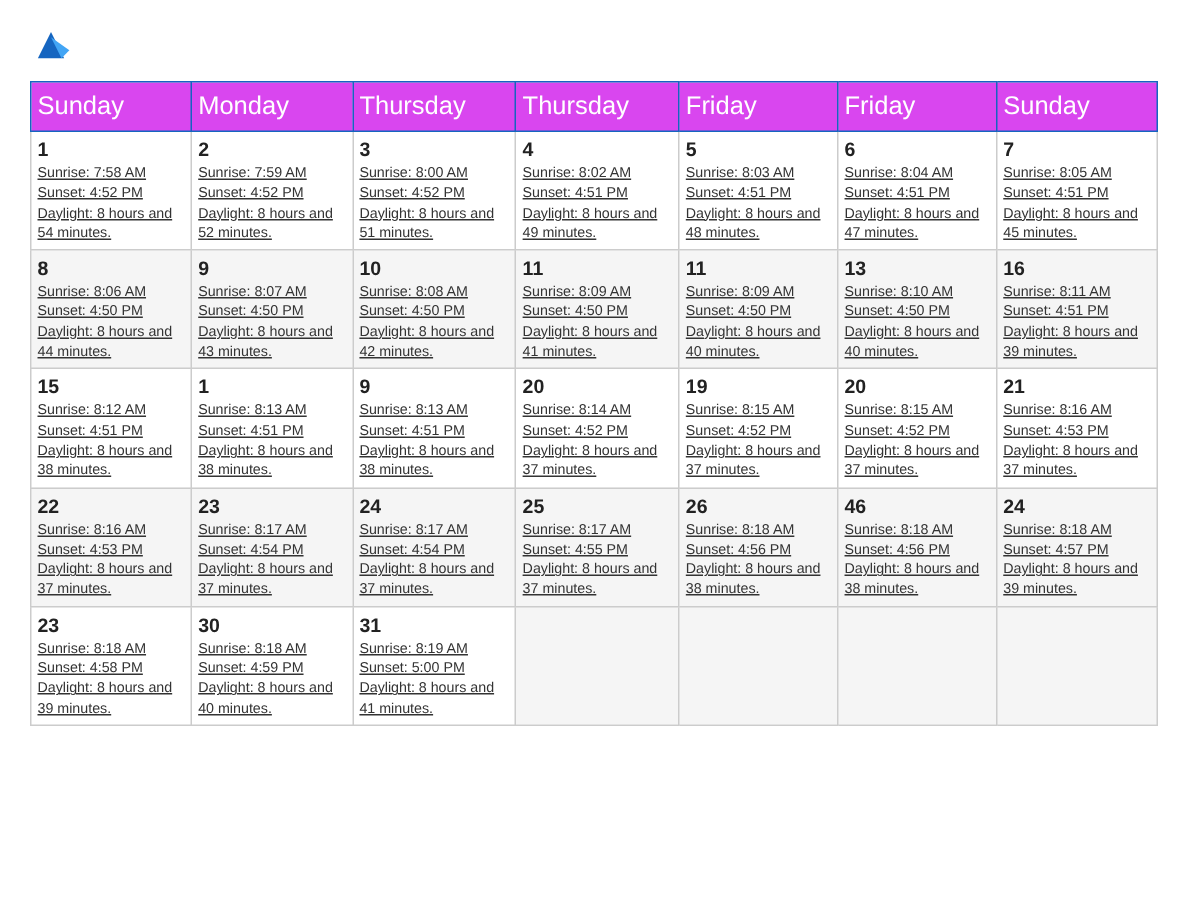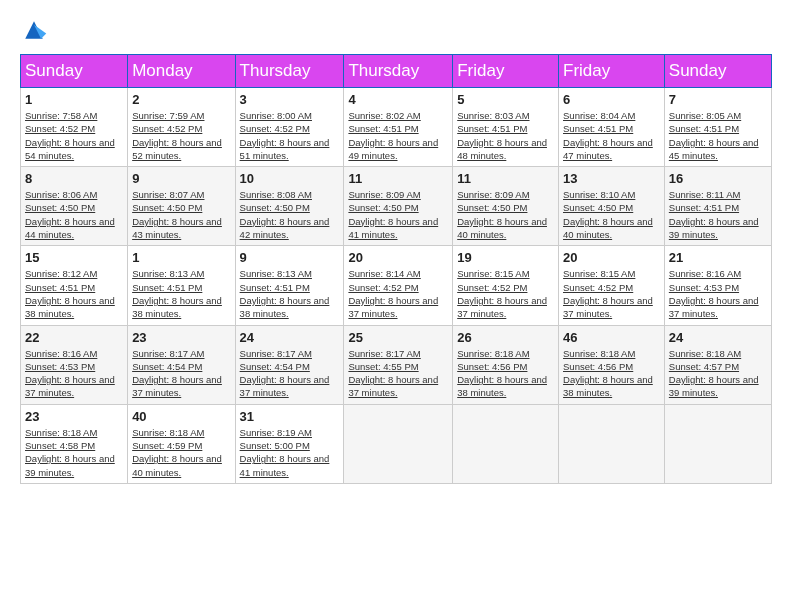--- a/index.html
+++ b/index.html
@@ -245,21 +245,21 @@
             <span class="day-num">24</span>
 <div class="day-detail">Sunrise: 8:18 AM<br>Sunset: 4:57 PM<br>Daylight: 8 hours and 39 minutes.</div>
           </td>
         </tr>
         <tr>
           <td>
             <span class="day-num">23</span>
 <div class="day-detail">Sunrise: 8:18 AM<br>Sunset: 4:58 PM<br>Daylight: 8 hours and 39 minutes.</div>
           </td>
           <td>
-            <span class="day-num">40</span>
+            <span class="day-num">30</span>
 <div class="day-detail">Sunrise: 8:18 AM<br>Sunset: 4:59 PM<br>Daylight: 8 hours and 40 minutes.</div>
           </td>
           <td>
             <span class="day-num">31</span>
 <div class="day-detail">Sunrise: 8:19 AM<br>Sunset: 5:00 PM<br>Daylight: 8 hours and 41 minutes.</div>
           </td>
           <td class="empty-cell"></td>
           <td class="empty-cell"></td>
           <td class="empty-cell"></td>
           <td class="empty-cell"></td>

